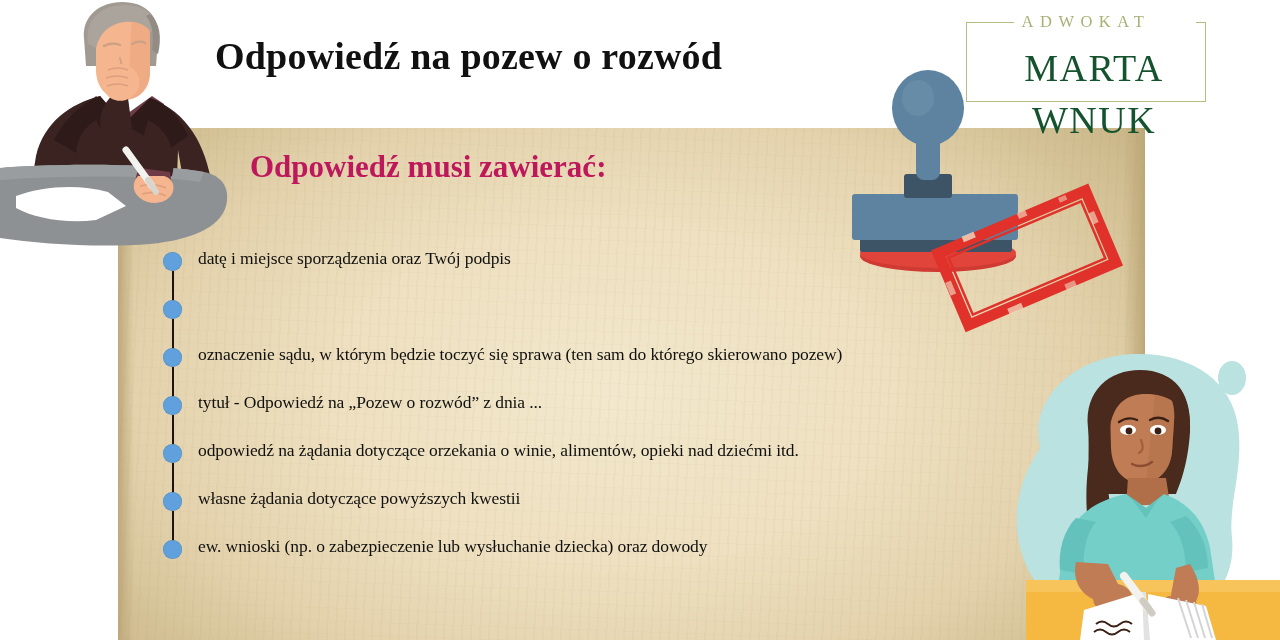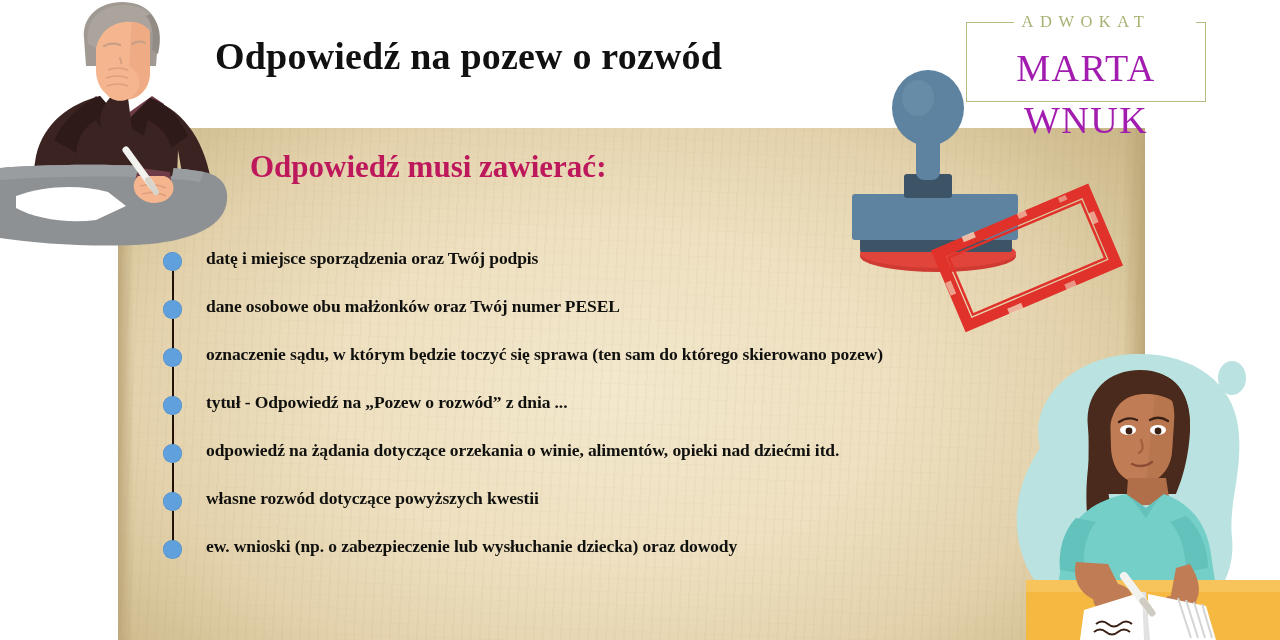--- a/index.html
+++ b/index.html
@@ -45,41 +45,41 @@
   .li{position:relative;height:48px;}
   .li .dot{
     position:absolute;left:13px;top:12px;width:19px;height:19px;border-radius:50%;
     background:#5fa0dd;box-shadow:0 0 0 .5px rgba(60,120,180,.5) inset;
   }
   .li .conn{
     position:absolute;left:21.5px;top:31px;width:2px;height:36px;background:#201208;
   }
   .li:last-child .conn{display:none;}
   .li .txt{
-    position:absolute;left:56px;top:8px;
-    font-size:17.5px;font-weight:bold;color:#10100e;white-space:nowrap;
+    position:absolute;left:48px;top:8px;
+    font-size:17.5px;font-weight:normal;color:#10100e;white-space:nowrap;
     letter-spacing:-.1px;
   }
 
   
   .logo{position:absolute;left:966px;top:22px;width:240px;height:80px;}
   .logo .frame{
     position:absolute;inset:0;border:1.6px solid #b7bd82;
   }
   .logo .gap{
     position:absolute;left:48px;top:-9px;width:182px;height:18px;background:#ffffff;
   }
   .logo .adw{
     position:absolute;left:0;top:-9px;width:100%;text-align:center;
     font-size:16.5px;letter-spacing:6.5px;color:#a9b073;
     font-family:"Liberation Serif", serif;line-height:18px;
   }
   .logo .name{
-    position:absolute;left:0;top:20px;width:100%;text-align:center;
-    font-size:38px;letter-spacing:1.5px;color:#a21caf;
+    position:absolute;left:8px;top:20px;width:100%;text-align:center;
+    font-size:38px;letter-spacing:1.5px;color:#14532d;
     font-family:"Liberation Serif", serif;line-height:52px;
   }
 
   
   .man{position:absolute;left:0px;top:0px;width:240px;height:250px;}
 
   
   .blob-wrap{position:absolute;left:980px;top:352px;width:300px;height:288px;}
 
   
@@ -101,41 +101,40 @@
 
   <div class="list">
     <div class="li">
       <span class="dot"></span>
       <span class="conn"></span>
       <span class="txt">datę i miejsce sporządzenia oraz Twój podpis</span>
     </div>
     <div class="li">
       <span class="dot"></span>
       <span class="conn"></span>
-      <span class="txt">dane osobowe obu małżonków oraz Twój numer PESEL</span>
     </div>
     <div class="li">
       <span class="dot"></span>
       <span class="conn"></span>
       <span class="txt">oznaczenie sądu, w którym będzie toczyć się sprawa (ten sam do którego skierowano pozew)</span>
     </div>
     <div class="li">
       <span class="dot"></span>
       <span class="conn"></span>
       <span class="txt">tytuł  - Odpowiedź na „Pozew o rozwód” z dnia ...</span>
     </div>
     <div class="li">
       <span class="dot"></span>
       <span class="conn"></span>
       <span class="txt">odpowiedź na żądania dotyczące orzekania o winie, alimentów, opieki nad dziećmi itd.</span>
     </div>
     <div class="li">
       <span class="dot"></span>
       <span class="conn"></span>
-      <span class="txt">własne rozwód dotyczące powyższych kwestii</span>
+      <span class="txt">własne żądania dotyczące powyższych kwestii</span>
     </div>
     <div class="li">
       <span class="dot"></span>
 
       <span class="txt">ew. wnioski (np. o zabezpieczenie lub wysłuchanie dziecka) oraz dowody</span>
     </div>
   </div>
 
   <div class="man">
     <svg width="240" height="250" viewBox="0 0 240 250">

